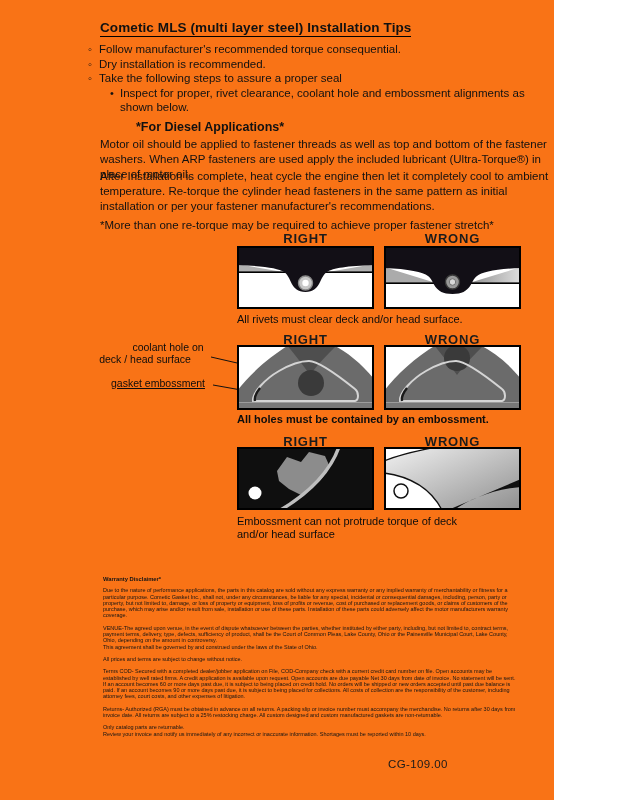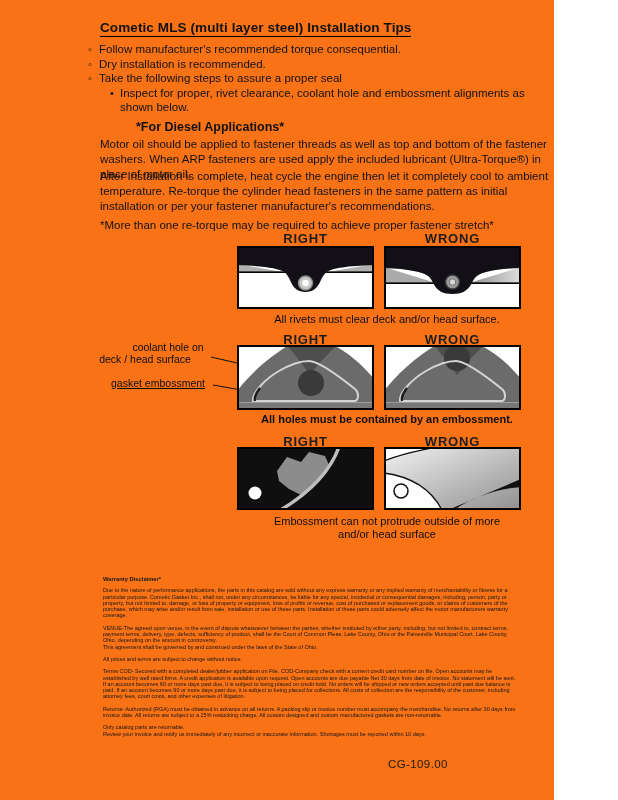--- a/index.html
+++ b/index.html
@@ -18,21 +18,21 @@
   .tips li.main::before{content:"◦";position:absolute;left:0;top:0;font-size:11px;}
   .tips li.sub{margin-left:22px;padding-left:10px;}
   .tips li.sub::before{content:"•";position:absolute;left:0;top:0;font-size:11px;}
   .h2{left:100px;top:120px;font-size:12.5px;font-weight:bold;margin-left:36px;}
   .body-p{left:100px;width:452px;font-size:11.5px;line-height:15px;}
   .p1{top:137px;}
   .p2{top:169px;}
   .note{top:218px;}
   .fig-label{top:0;width:137px;text-align:center;font-size:13px;font-weight:bold;
     letter-spacing:.8px;color:#1c1c1c;}
-  .cap{font-size:11px;line-height:13px;color:#0d0d0d;text-align:center;}
+  .cap{font-size:11px;line-height:13px;color:#0d0d0d;}
   .ann{font-size:10.5px;line-height:12px;text-align:center;color:#0d0d0d;}
   .disc{left:103px;top:576px;width:414px;font-size:5.5px;line-height:6.3px;color:#151515;}
   .disc .dh{font-weight:bold;font-size:5.8px;margin:0 0 5px 0;}
   .disc p{margin:0 0 6px 0;}
   .disc p.tight{margin:0;}
   .footer-code{left:388px;top:758px;font-size:11.5px;letter-spacing:.4px;color:#1a1a1a;}
   svg{display:block;}
 </style>
 </head>
 <body>
@@ -148,21 +148,21 @@
     <path d="M0,0 L52,0 C32,4 14,8 0,14 Z" fill="#ffffff"></path>
     <path d="M0,14 C14,8 32,4 52,0" fill="none" stroke="#111" stroke-width="1.3"></path>
     <path d="M0,26 C30,30 48,44 58,63 L0,63 Z" fill="#ffffff"></path>
     <path d="M0,26 C30,30 48,44 58,63" fill="none" stroke="#111" stroke-width="1.3"></path>
     <path d="M64,63 L137,32 L137,40 C110,42 86,52 70,63 Z" fill="#111"></path>
     <circle cx="17" cy="44" r="7" fill="#ffffff" stroke="#111" stroke-width="1.5"></circle>
     <rect x="1" y="1" width="135" height="61" fill="none" stroke="#000" stroke-width="2"></rect>
   </svg>
 
   <div class="abs cap" style="left:237px;top:515px;width:300px;">
-    <div>Embossment can not protrude outside of more</div>
+    <div>Embossment can not protrude torque of deck</div>
     <div>and/or head surface</div>
   </div>
 
   <div class="abs disc">
     <p class="dh">Warranty Disclaimer*</p>
     <p>Due to the nature of performance applications, the parts in this catalog are sold without any express warranty or any implied warranty of merchantability or fitness for a particular purpose.  Cometic Gasket Inc., shall not, under any circumstances, be liable for any special, incidental or consequential damages, including, person, party or property, but not limited to, damage, or loss of property or equipment, loss of profits or revenue, cost of purchased or replacement goods, or claims of customers of the purchase, which may arise and/or result from sale, installation or use of these parts.  Installation of these parts could adversely affect the motor manufacturers warranty coverage.</p>
     <p class="tight">VENUE-The agreed upon venue, in the event of dispute whatsoever between the parties, whether instituted by either party, including, but not limited to, contract terms, payment terms, delivery, type, defects, sufficiency of product, shall be the Court of Common Pleas, Lake County, Ohio or the Painesville Municipal Court, Lake County, Ohio, depending on the amount in controversy.</p>
     <p>This agreement shall be governed by and construed under the laws of the State of Ohio.</p>
     <p>All prices and terms are subject to change without notice.</p>
     <p>Terms COD- Secured with a completed dealer/jobber application on File, COD-Company check with a current credit card number on file.  Open accounts may be established by well rated firms.  A credit application is available upon request.  Open accounts are due payable Net 30 days from date of invoice.  No statement will be sent.  If an account becomes 60 or more days past due, it is subject to being placed on credit hold.  No orders will be shipped or new orders accepted until past due balance is paid.  If an account becomes 90 or more days past due, it is subject to being placed for collections.  All costs of collection are the responsibility of the customer, including attorney fees, court costs, and other expenses of litigation.</p>

